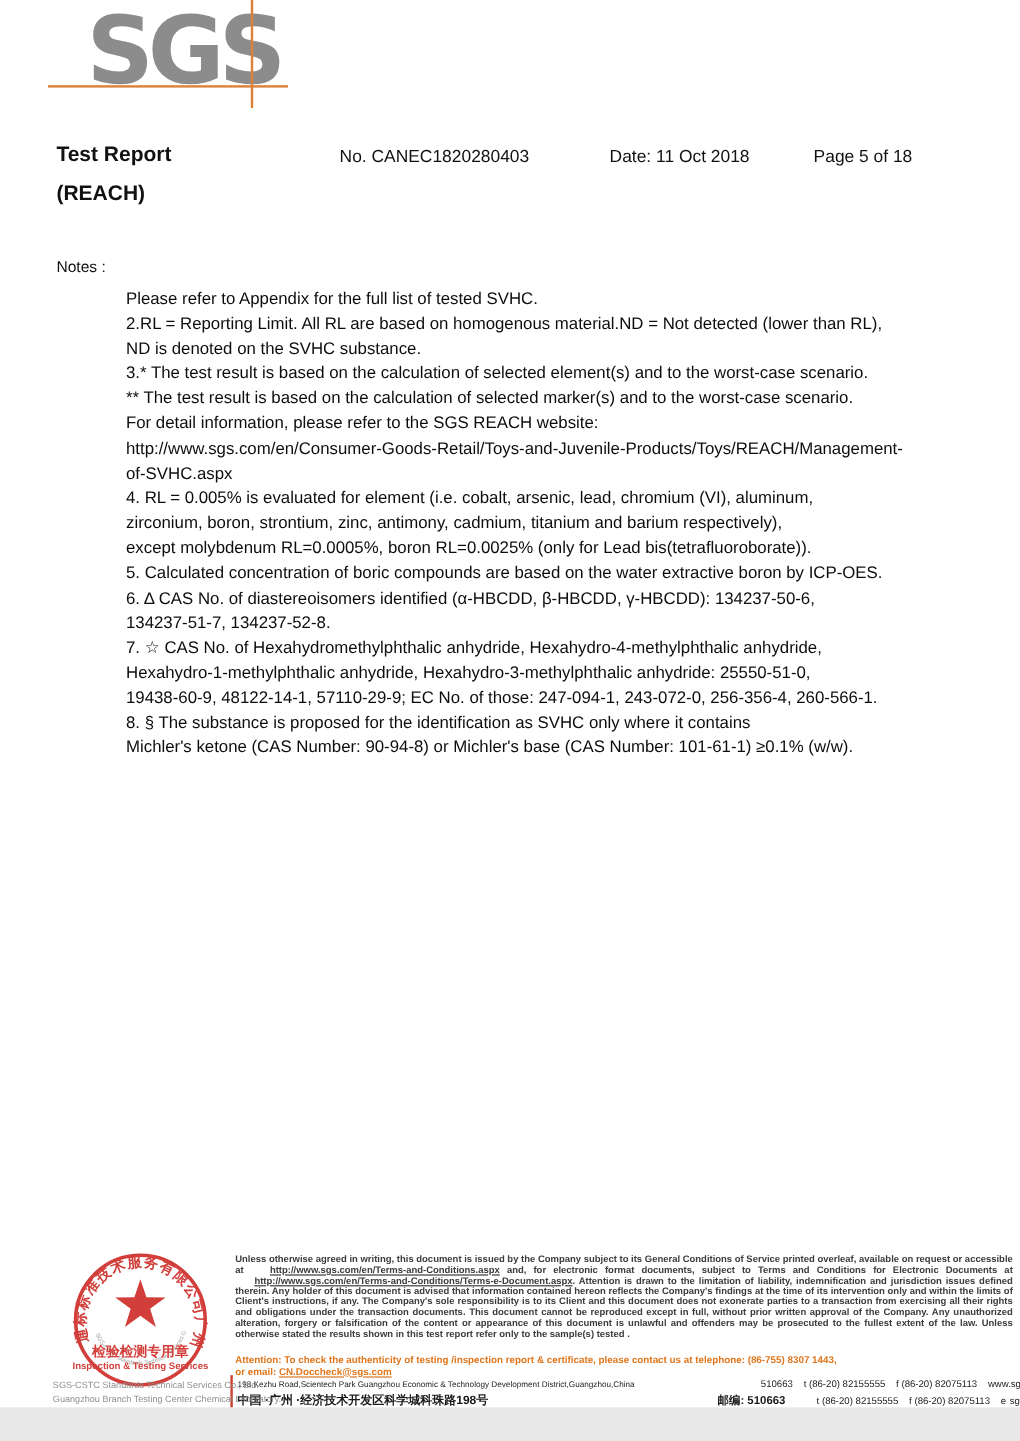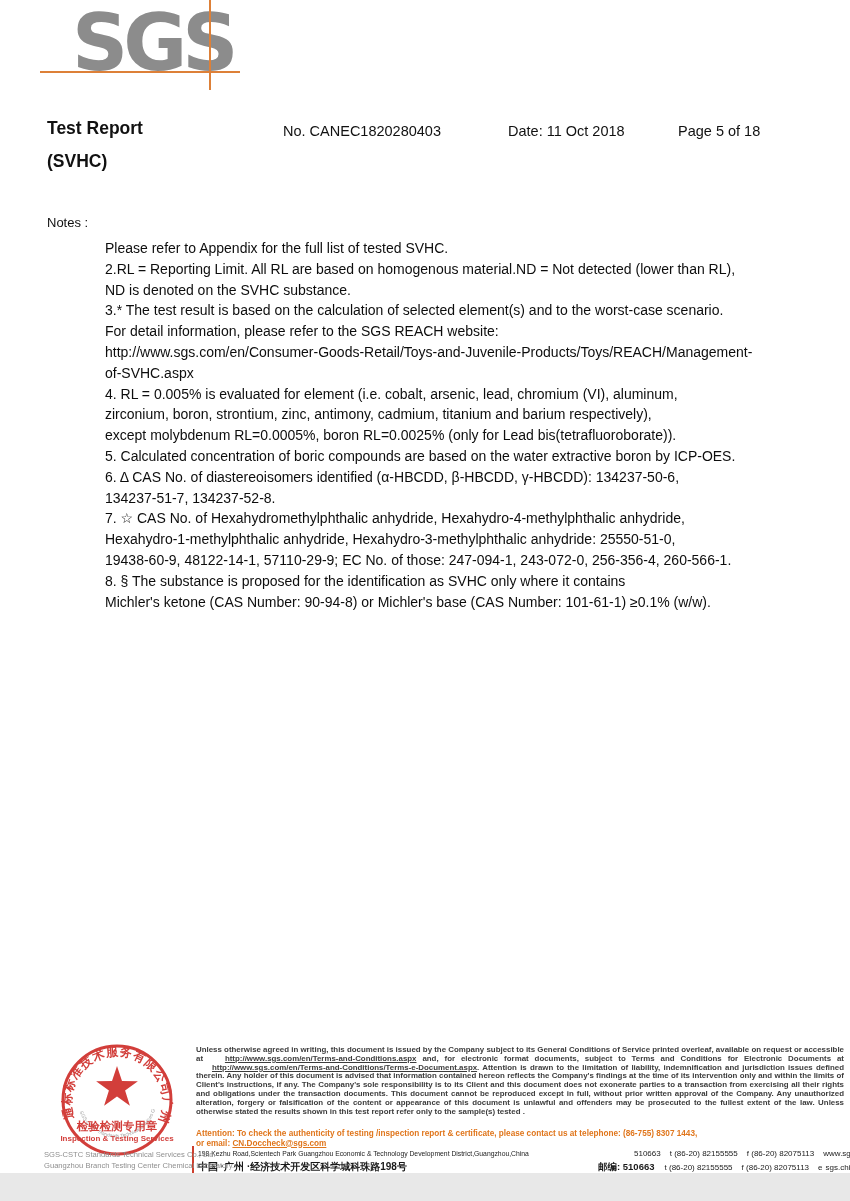--- a/index.html
+++ b/index.html
@@ -49,48 +49,49 @@
     font-size:8.2px; line-height:9.6px; font-weight:bold; color:#e0761c;
   }
   .attention .lnk { text-decoration:underline; }
   .addr-vline { left:192px; top:1146px; width:2px; height:52px; background:#cd3f2e; z-index:2; }
   .addr-block { left:198px; top:1149px; width:592px; }
   .addr-row-en { display:flex; align-items:baseline; white-space:nowrap;justify-content:space-between; }
   .addr-en  { width:436px; font-size:6.8px; color:#222; flex:none; }
   .addr-sm  { font-size:8px; color:#222; margin-right:9px; }
   .addr-row-cn { display:flex; align-items:baseline; white-space:nowrap; margin-top:2px; }
   .addr-cn  { width:400px; font-size:10px; font-weight:bold; color:#1a1a1a; flex:none; }
-  .addr-cnp { font-size:9.5px; font-weight:bold; color:#1a1a1a; margin-right:10px; }
+  .addr-cnp { font-size:9.5px; font-weight:bold; color:#1a1a1a; margin-right:26px; }
   .footer-hline { left:193px; top:1179px; width:596px; height:2px; background:#e08a3c; }
   .member-text {
     left:196px; top:1185px; width:592px; text-align:right;
     font-size:9.5px; color:#222;
   }
 </style>
 </head>
 <body>
 
 <div class="page">
 
   <div class="abs logo-text">SGS</div>
   <div class="abs logo-hline"></div>
   <div class="abs logo-vline"></div>
 
   <div class="abs title-line1">Test Report</div>
-  <div class="abs title-line2">(SVHC)</div>
+  <div class="abs title-line2">(REACH)</div>
   <div class="abs report-no">No. CANEC1820280403</div>
   <div class="abs report-date">Date: 11 Oct 2018</div>
   <div class="abs report-page">Page 5 of 18</div>
 
   <div class="abs notes-label">Notes :</div>
   <div class="abs notes-body">
     <div>Please refer to Appendix for the full list of tested SVHC.</div>
     <div>2.RL = Reporting Limit. All RL are based on homogenous material.ND = Not detected (lower than RL),</div>
     <div>ND is denoted on the SVHC substance.</div>
     <div>3.* The test result is based on the calculation of selected element(s) and to the worst-case scenario.</div>
+    <div>** The test result is based on the calculation of selected marker(s) and to the worst-case scenario.</div>
     <div>For detail information, please refer to the SGS REACH website:</div>
     <div>http://www.sgs.com/en/Consumer-Goods-Retail/Toys-and-Juvenile-Products/Toys/REACH/Management-</div>
     <div>of-SVHC.aspx</div>
     <div>4. RL = 0.005% is evaluated for element (i.e. cobalt, arsenic, lead, chromium (VI), aluminum,</div>
     <div>zirconium, boron, strontium, zinc, antimony, cadmium, titanium and barium respectively),</div>
     <div>except molybdenum RL=0.0005%, boron RL=0.0025% (only for Lead bis(tetrafluoroborate)).</div>
     <div>5. Calculated concentration of boric compounds are based on the water extractive boron by ICP-OES.</div>
     <div>6. Δ  CAS No. of diastereoisomers identified (α-HBCDD, β-HBCDD, γ-HBCDD): 134237-50-6,</div>
     <div>134237-51-7, 134237-52-8.</div>
     <div>7. ☆ CAS No. of Hexahydromethylphthalic anhydride, Hexahydro-4-methylphthalic anhydride,</div>

